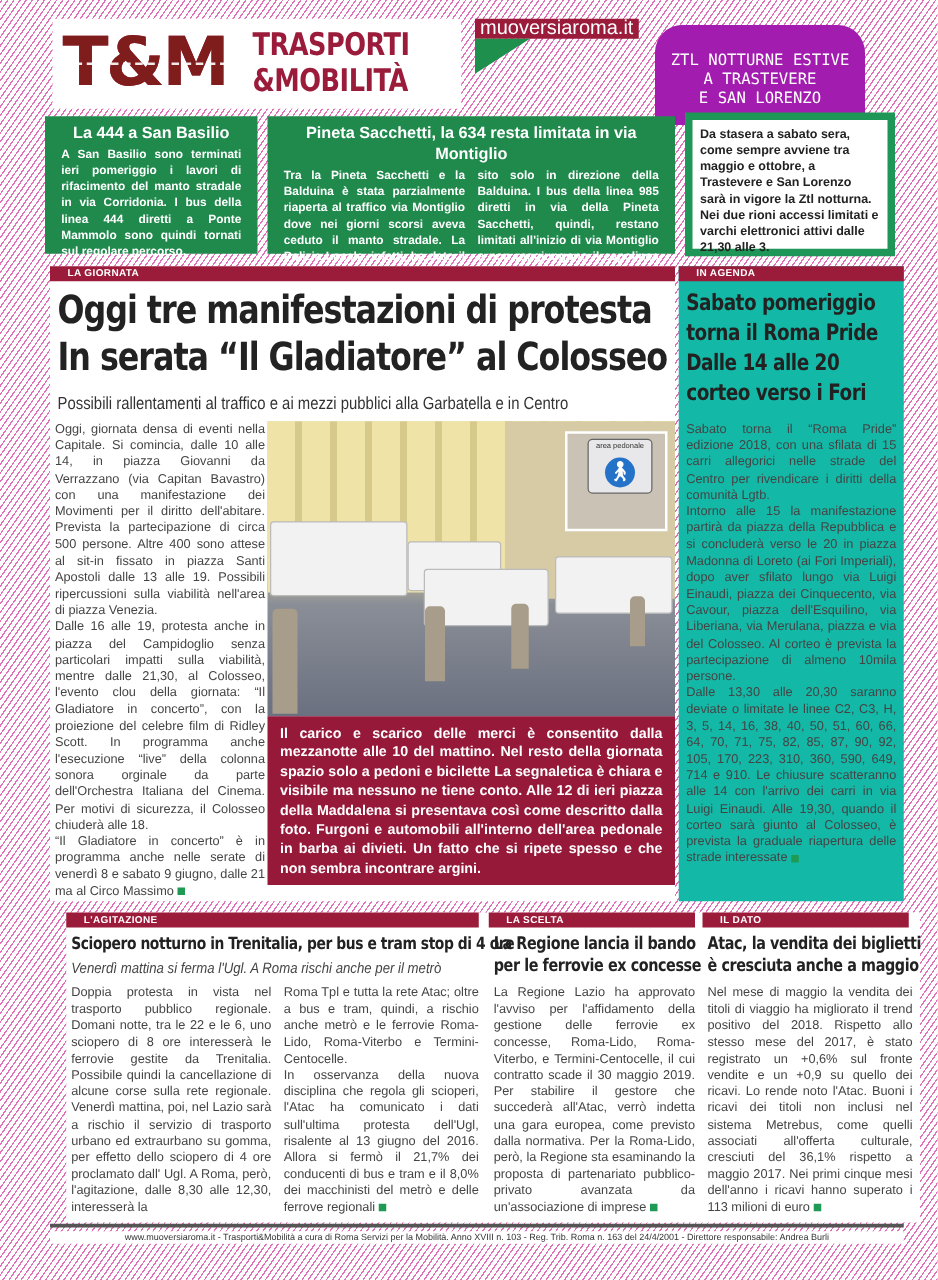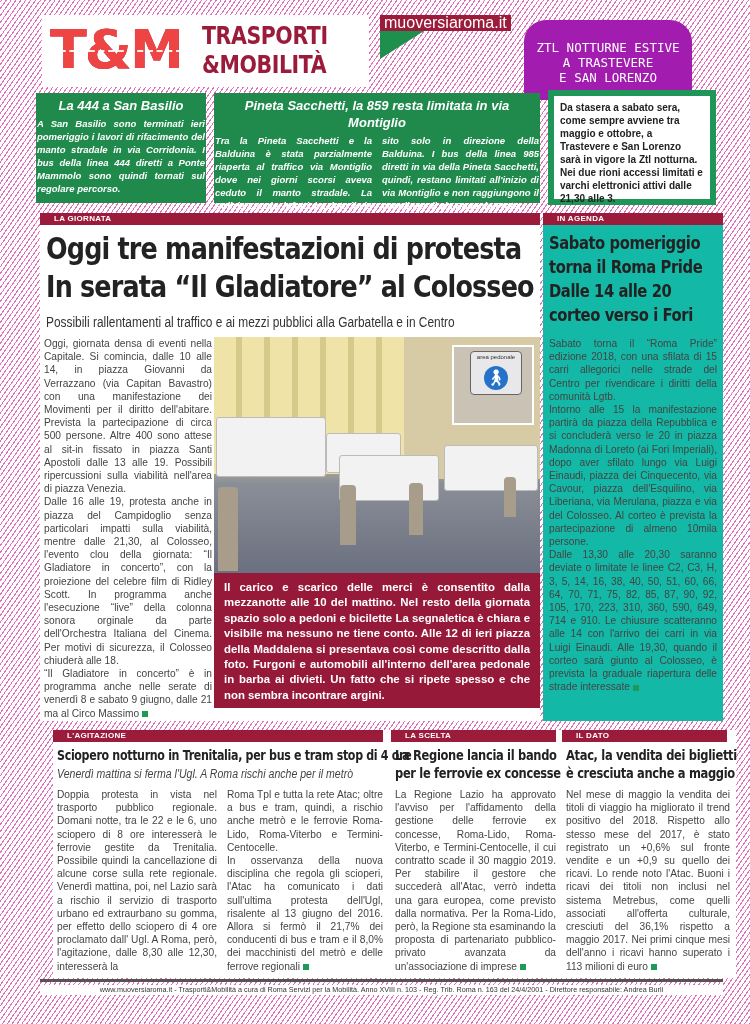--- a/index.html
+++ b/index.html
@@ -10,21 +10,21 @@
     color: #333;
     background-color: #fff;
     background-image: repeating-linear-gradient(-55deg, #e070b8 0px, #e070b8 1px, #ffffff 1px, #ffffff 4px);
   }
   .abs { position: absolute; }
 
   
   #logo-box { left: 42px; top: 15px; width: 327px; height: 72px; background: #fff; }
   #logo-tm {
     left: 8px; top: 3px; font-family: "DejaVu Sans", sans-serif; font-weight: bold;
-    font-size: 54px; letter-spacing: -2px; color: #ef4444; line-height: 64px;
+    font-size: 54px; letter-spacing: -2px; color: #7f1d1d; line-height: 64px;
     text-shadow: 0 0 0 #9b1b3a;
   }
   #logo-tm .dash { position:absolute; left: 0; right: 0; top: 32px; border-top: 2px dashed rgba(255,255,255,0.9); }
   #logo-text {
     left: 160px; top: 6px; font-family: "DejaVu Sans", sans-serif; font-weight: bold;
     color: #9b1b3a; font-size: 25px; line-height: 29px; letter-spacing: -0.5px;
     transform: scaleX(0.82); transform-origin: left top;
   }
   #site-tag {
     left: 380px; top: 15px; height: 16px; padding: 0 4px; background: #9b1b3a; color: #fff;
@@ -44,21 +44,21 @@
   }
   #ztl-box {
     left: 548px; top: 90px; width: 168px; height: 115px; background: #1e9657; padding: 6px;
   }
   #ztl-inner {
     background: #fff; width: 100%; height: 100%; padding: 5px 6px; color: #222;
     font-weight: bold; font-size: 10px; line-height: 13px;
   }
 
   
-  .green-box { background: #1f8a4c; color: #fff; padding: 4px 1px; font-style: italic; }
+  .green-box { background: #1f8a4c; color: #fff; padding: 4px 13px; }
   .green-title { font-weight: bold; font-size: 13px; text-align: center; line-height: 17px; margin-bottom: 3px; }
   .green-body { font-size: 9.5px; line-height: 13px; font-weight: bold; text-align: justify; }
   #brief1 { left: 36px; top: 93px; width: 170px; height: 110px; }
   #brief2 { left: 214px; top: 93px; width: 326px; height: 110px; }
   #brief2 .cols { display: flex; gap: 10px; }
   #brief2 .cols > div { flex: 1; }
 
   
   #main-panel { left: 40px; top: 213px; width: 500px; height: 508px; background: #fff; }
   #agenda-panel { left: 543px; top: 213px; width: 180px; height: 508px; background: #14b8a6; }
@@ -168,21 +168,21 @@
 </div>
 <div id="ztl-box" class="abs">
   <div id="ztl-inner">Da stasera a sabato sera, come sempre avviene tra maggio e ottobre, a Trastevere e San Lorenzo sarà in vigore la Ztl notturna. Nei due rioni accessi limitati e varchi elettronici attivi dalle 21,30 alle 3.</div>
 </div>
 
 <div id="brief1" class="abs green-box">
   <div class="green-title">La 444 a San Basilio</div>
   <div class="green-body">A San Basilio sono terminati ieri pomeriggio i lavori di rifacimento del manto stradale in via Corridonia. I bus della linea 444 diretti a Ponte Mammolo sono quindi tornati sul regolare percorso.</div>
 </div>
 <div id="brief2" class="abs green-box">
-  <div class="green-title">Pineta Sacchetti, la 859 resta limitata in via Montiglio</div>
+  <div class="green-title">Pineta Sacchetti, la 634 resta limitata in via Montiglio</div>
   <div class="cols">
     <div class="green-body">Tra la Pineta Sacchetti e la Balduina è stata parzialmente riaperta al traffico via Montiglio dove nei giorni scorsi aveva ceduto il manto stradale. La Polizia Locale, infatti, ha dato il via libera al tran-</div>
     <div class="green-body">sito solo in direzione della Balduina. I bus della linea 985 diretti in via della Pineta Sacchetti, quindi, restano limitati all'inizio di via Montiglio e non raggiungono il capolinea di via Eugenio Frate.</div>
   </div>
 </div>
 
 <div id="main-panel" class="abs">
   <div class="kicker">LA GIORNATA</div>
   <div id="main-headline" class="abs">
     <div>Oggi tre manifestazioni di protesta</div>

